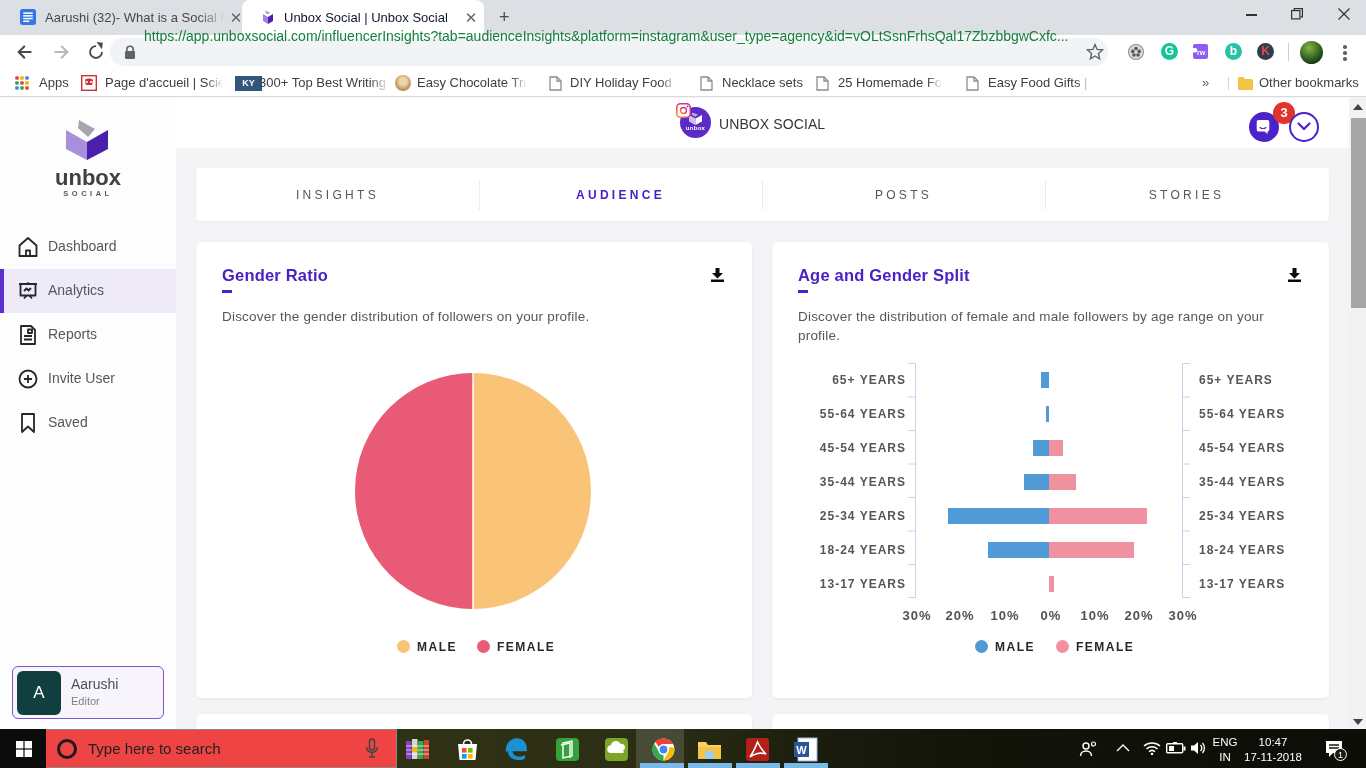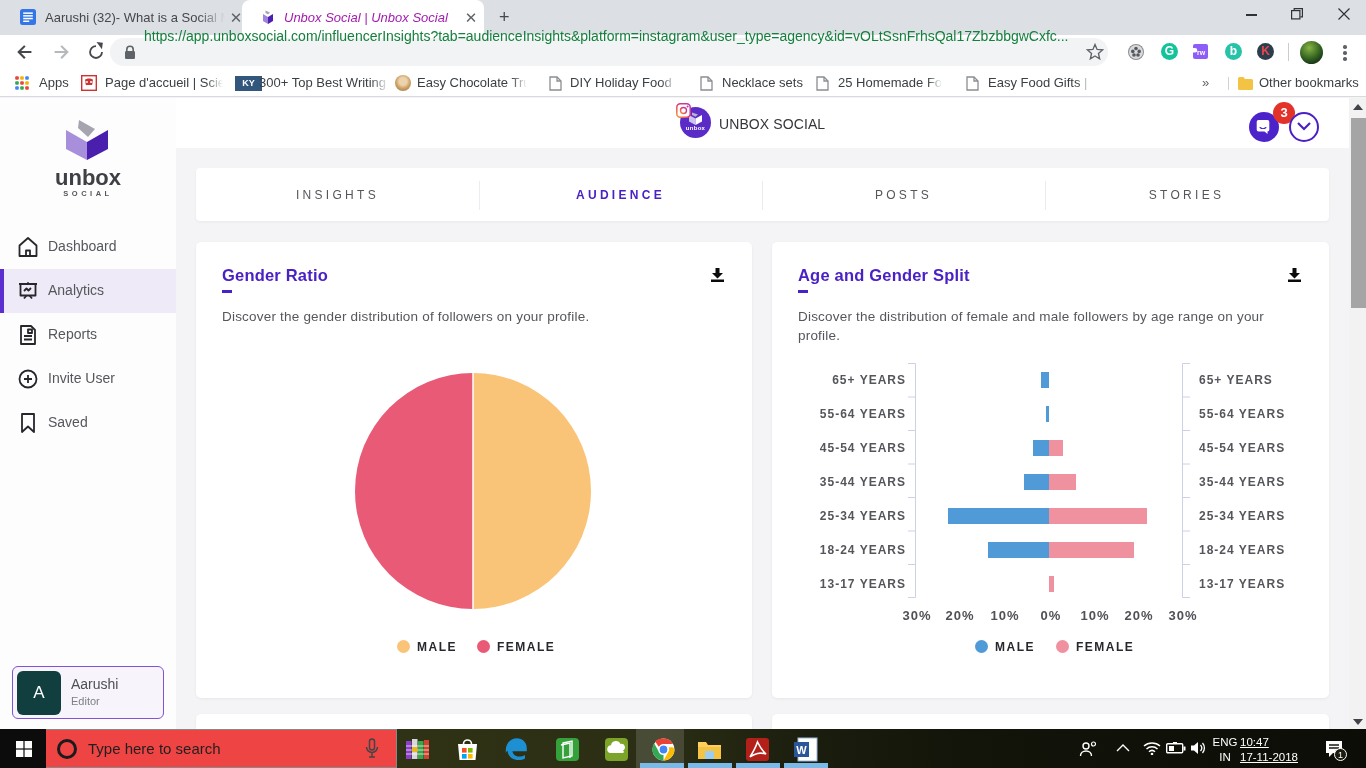--- a/index.html
+++ b/index.html
@@ -5,21 +5,21 @@
 * { margin:0; padding:0; box-sizing:border-box; }
 html,body { width:1366px; height:768px; overflow:hidden; }
 body { font-family:"Liberation Sans", sans-serif; position:relative; background:#f4f4f6; }
 .abs { position:absolute; }
 
 
 #tabbar { left:0; top:0; width:1366px; height:35px; background:#dcdfe3; }
 #tab1 { left:10px; top:0; width:232px; height:35px; }
 #tab1 .ttl { left:35px; top:10px; width:180px; height:16px; font-size:13px; color:#45474b; white-space:nowrap; overflow:hidden; -webkit-mask-image:linear-gradient(90deg,#000 85%,transparent); }
 #tab2 { left:242px; top:0; width:242px; height:35px; background:#fff; border-radius:8px 8px 0 0; }
-#tab2 .ttl { left:42px; top:10px; font-size:13px; color:#a21caf; white-space:nowrap;font-style:italic; }
+#tab2 .ttl { left:42px; top:10px; font-size:13px; color:#0f172a; white-space:nowrap; }
 .tabx { width:18px; height:18px; top:9px; color:#5f6368; font-size:15px; line-height:17px; text-align:center; }
 #newtab { left:499px; top:12px; width:20px; height:12px; color:#48494d; font-size:18px; line-height:11px; }
 
 #addrbar { left:0; top:35px; width:1366px; height:33px; background:#fff; }
 .navic { top:41px; width:22px; height:22px; }
 #pill { left:110px; top:38px; width:998px; height:28px; background:#f1f3f4; border-radius:14px; }
 #urltxt { left:144px; top:28px; font-size:14px; color:#15803d; white-space:nowrap; width:940px; overflow:hidden; }
 
 #bmbar { left:0; top:68px; width:1366px; height:29px; background:#fff; border-bottom:1px solid #d8dade; }
 .bm { top:75px; height:16px; font-size:13px; color:#3c4043; white-space:nowrap; overflow:hidden; }
@@ -71,21 +71,21 @@
 .xlab { top:608px; font-size:13px; font-weight:bold; color:#505156; letter-spacing:1px; width:44px; text-align:center; }
 
 
 #taskbar { left:0; top:729px; width:1366px; height:39px; background:linear-gradient(90deg,#101009 0px,#101009 46px,#2f3214 400px,#2b2e14 660px,#1a1c0e 820px,#121309 1000px,#0c0d07 1366px); }
 #startbtn { left:0; top:729px; width:46px; height:39px; background:#0c0c0c; }
 #searchbox { left:46px; top:729px; width:351px; height:39px; background:#ef4444; border:1px solid #888; border-left:none; }
 #searchbox .txt { position:absolute; left:42px; top:10px; font-size:15px; color:#1f1f1f; }
 .tbic { top:737px; width:25px; height:25px; }
 .openline { top:763px; height:5px; background:#79bae9; }
 #traytxt1 { left:1202px; top:735px; width:46px; text-align:center; font-size:11.5px; color:#fff; line-height:15px; }
-#traytxt2 { left:1240px; top:735px; width:66px; text-align:left; font-size:11.5px; color:#fff; line-height:15px;text-decoration:underline; }
+#traytxt2 { left:1240px; top:735px; width:66px; text-align:center; font-size:11.5px; color:#fff; line-height:15px; }
 </style>
 </head>
 <body>
 
 <div id="tabbar" class="abs"></div>
 <div id="tab1" class="abs">
   <svg class="abs" style="left:10px;top:9px" width="16" height="16" viewBox="0 0 16 16">
       <rect x="0" y="0" width="16" height="16" rx="2.5" fill="#3476e8"></rect>
       <rect x="3.2" y="3.4" width="9.6" height="1.5" fill="#fff"></rect>
       <rect x="3.2" y="6.1" width="9.6" height="1.5" fill="#fff"></rect>

